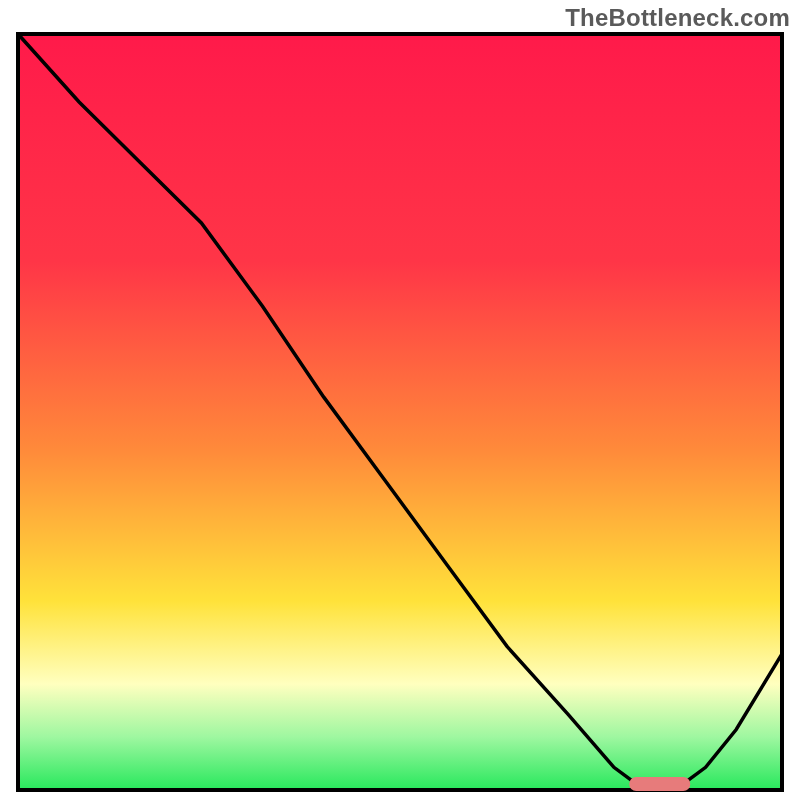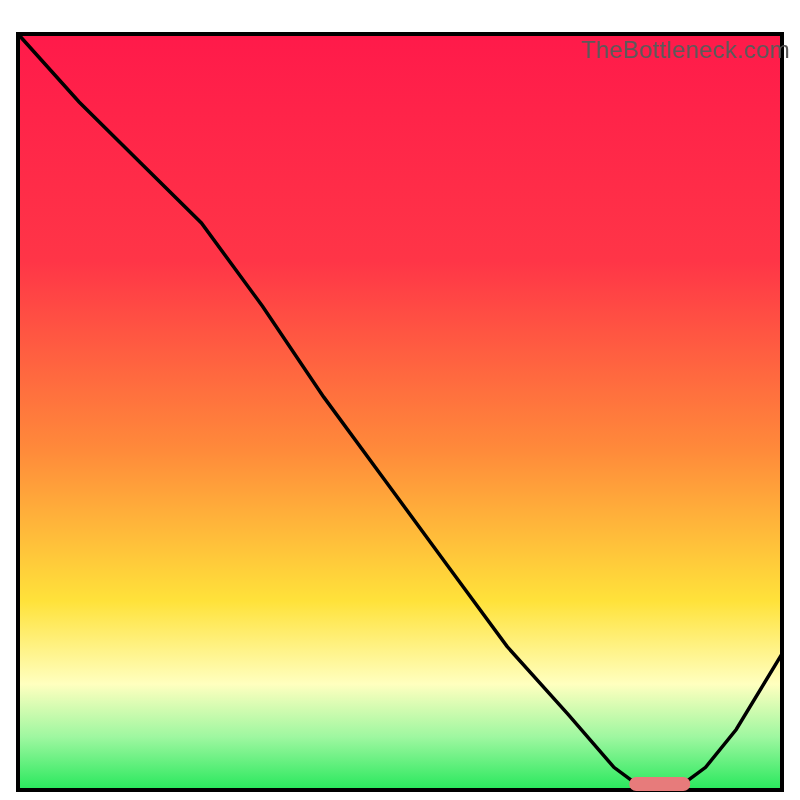--- a/index.html
+++ b/index.html
@@ -14,25 +14,24 @@
   .stage {
     position: relative;
     width: 800px;
     height: 800px;
   }
   .watermark {
     position: absolute;
     top: 4px;
     right: 10px;
     font-size: 24px;
-    font-weight: 400;
+    font-weight: 700;
     color: #5a5a5a;
     letter-spacing: 0.2px;
     user-select: none;
-    margin-top: 32px;
   }
   svg.plot {
     position: absolute;
     left: 0;
     top: 0;
   }
 </style>
 </head>
 <body>
 

